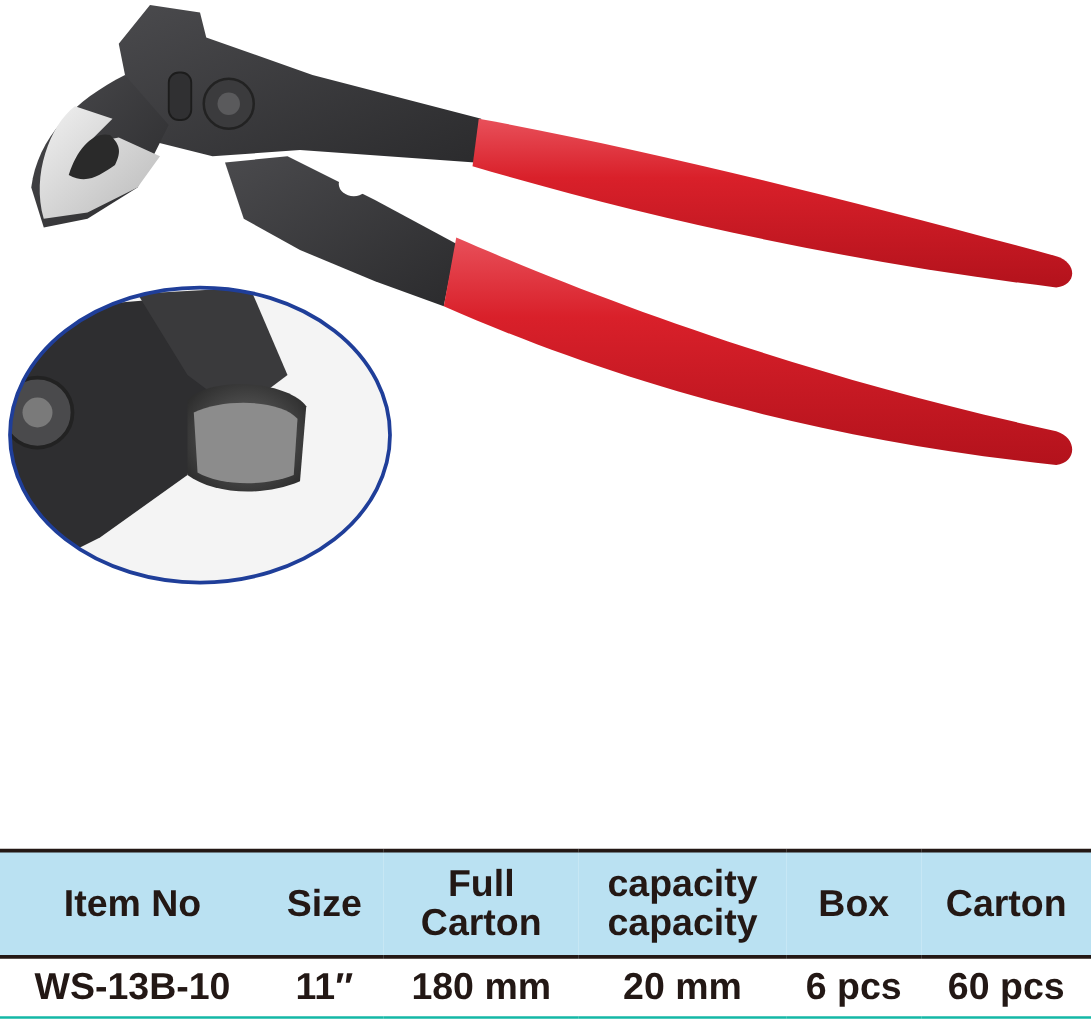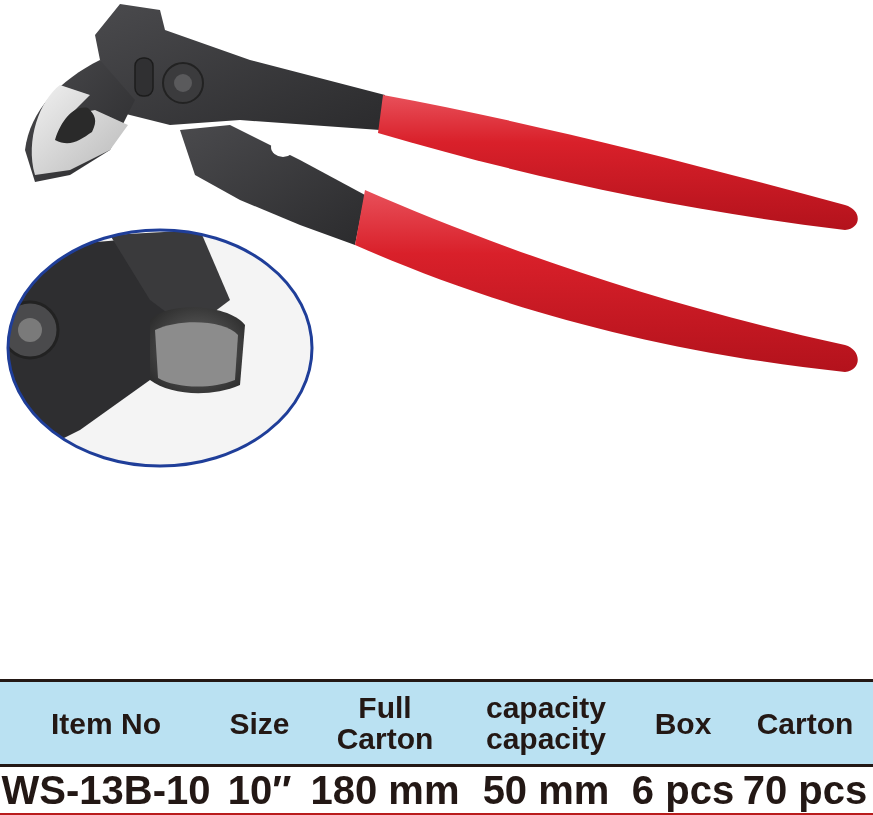--- a/index.html
+++ b/index.html
@@ -3,21 +3,21 @@
 <meta charset="utf-8">
 <style>
   html, body { margin: 0; padding: 0; background: #ffffff; }
   body { width: 873px; height: 815px; position: relative; overflow: hidden;
          font-family: "Liberation Sans", "DejaVu Sans", sans-serif; color: #231815; }
   .product-figure { position: absolute; left: 0; top: 0; width: 873px; height: 520px; }
   .spec-table { position: absolute; left: 0; top: 679px; width: 873px; border-collapse: collapse; table-layout: fixed; }
   .spec-table th, .spec-table td { padding: 0; text-align: center; font-weight: bold; }
   .spec-table thead tr { background: #BAE1F2; }
   .spec-table thead th { height: 82px; font-size: 30px; line-height: 31px; border-top: 3px solid #231815; border-bottom: 3px solid #231815; vertical-align: middle; }
-  .spec-table tbody td { height: 46px; font-size: 40px; line-height: 30px; border-bottom: 3px solid #b91c1c; vertical-align: middle; white-space: nowrap; }
+  .spec-table tbody td { height: 46px; font-size: 30px; line-height: 30px; border-bottom: 3px solid #14b8a6; vertical-align: middle; white-space: nowrap; }
   .hdr-line { display: block; }
 </style>
 </head>
 <body>
 
 <svg class="product-figure" viewBox="0 0 873 520" xmlns="http://www.w3.org/2000/svg">
   <defs>
     <linearGradient id="redGrad" x1="0" y1="0" x2="0" y2="1">
       <stop offset="0" stop-color="#E8505A"></stop>
       <stop offset="0.35" stop-color="#D9202A"></stop>
@@ -104,20 +104,20 @@
         <span class="hdr-line">Box</span>
       </th>
       <th>
         <span class="hdr-line">Carton</span>
       </th>
     </tr>
   </thead>
   <tbody>
     <tr>
       <td>WS-13B-10</td>
-      <td>10″</td>
+      <td>11″</td>
       <td>180 mm</td>
-      <td>50 mm</td>
+      <td>20 mm</td>
       <td>6 pcs</td>
-      <td>70 pcs</td>
+      <td>60 pcs</td>
     </tr>
   </tbody>
 </table>
 
 </body></html>

